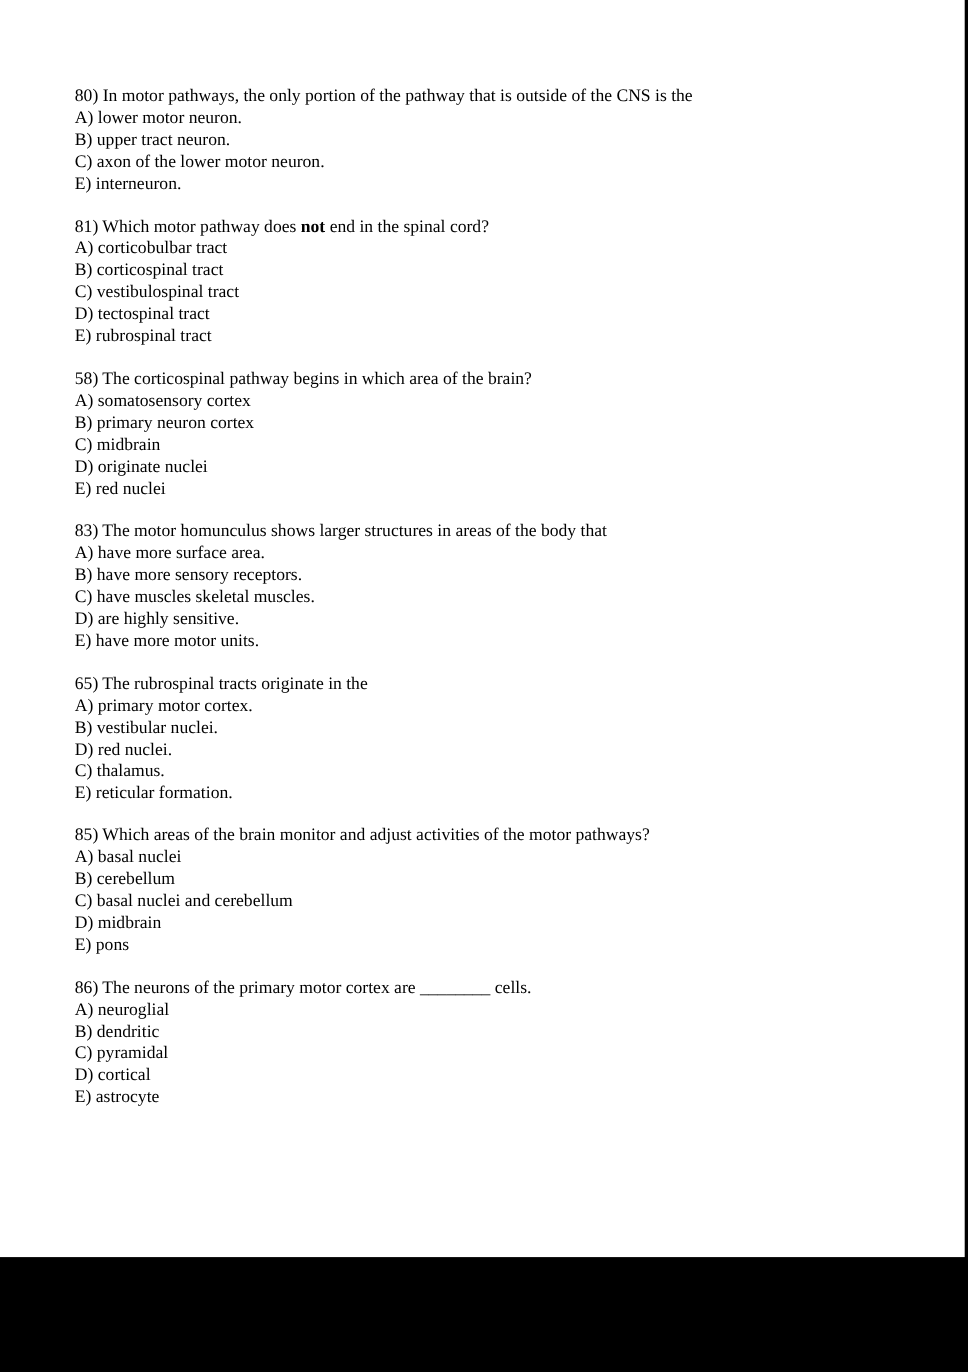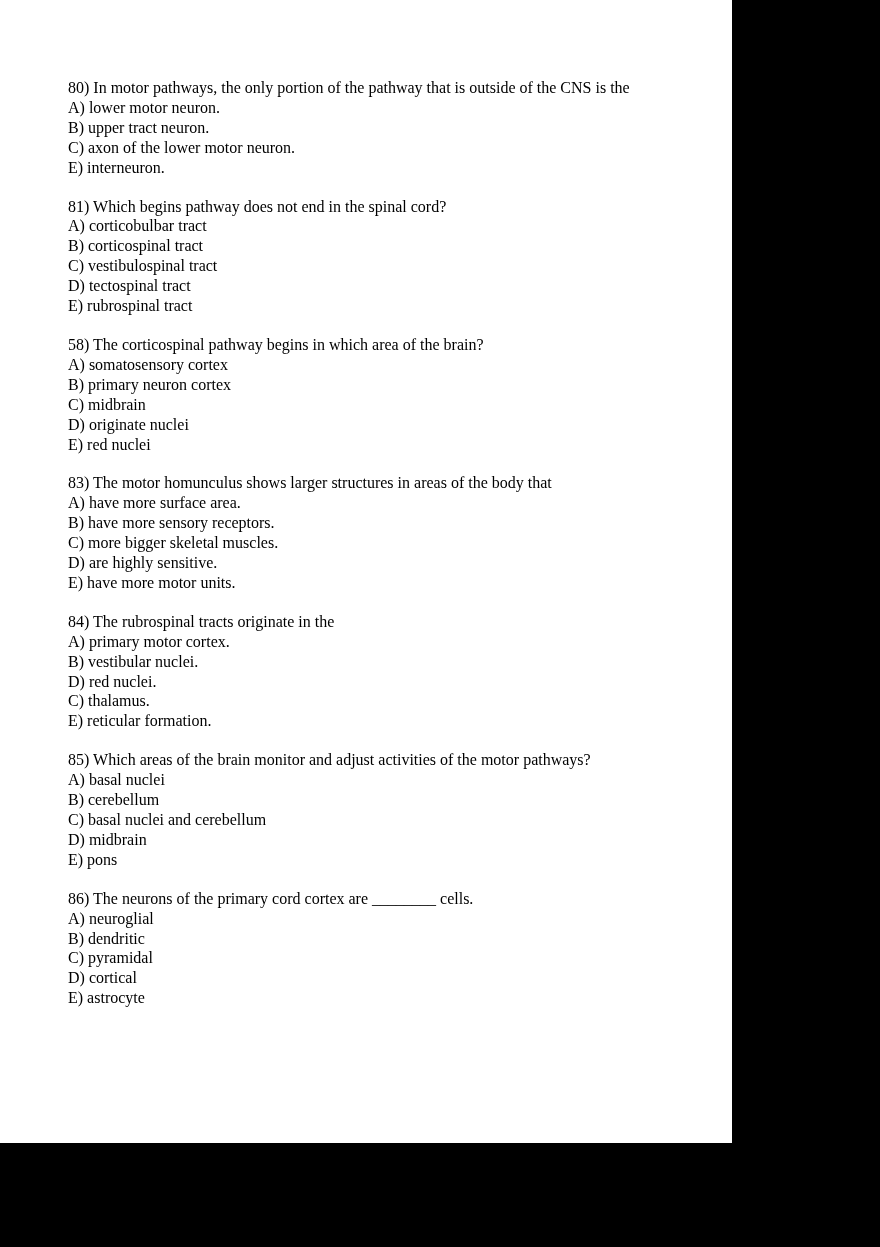--- a/index.html
+++ b/index.html
@@ -6,98 +6,98 @@
     margin: 0;
     padding: 0;
   }
   body {
     background: #000000;
     width: 880px;
     font-family: "Liberation Serif", "DejaVu Serif", serif;
   }
   .page {
     background: #ffffff;
-    width: 732px;
+    width: 877px;
     height: 1143px;
     box-sizing: border-box;
     padding: 78px 60px 0 68px;
     overflow: hidden;
   }
   .content {
     width: 745px;
     color: #000000;
     font-size: 16px;
     line-height: 19.9px;
   }
   .question {
     margin-bottom: 19px;
   }
   .bold {
-    font-weight: normal;
+    font-weight: bold;
   }
   .footer-bar {
     width: 880px;
     height: 104px;
     background: #000000;
   }
 </style>
 </head>
 <body>
 
 <div class="page">
   <div class="content" id="questions-container">
       <div class="question">
         <div><span>80)</span><span> In motor pathways, the only portion of the pathway that is outside of the CNS is the</span></div>
         <div class="option">A) lower motor neuron.</div>
         <div class="option">B) upper tract neuron.</div>
         <div class="option">C) axon of the lower motor neuron.</div>
         <div class="option">E) interneuron.</div>
       </div>
       <div class="question">
-        <div><span>81)</span><span> Which begins pathway does </span><span class="bold">not</span><span> end in the spinal cord?</span></div>
+        <div><span>81)</span><span> Which motor pathway does </span><span class="bold">not</span><span> end in the spinal cord?</span></div>
         <div class="option">A) corticobulbar tract</div>
         <div class="option">B) corticospinal tract</div>
         <div class="option">C) vestibulospinal tract</div>
         <div class="option">D) tectospinal tract</div>
         <div class="option">E) rubrospinal tract</div>
       </div>
       <div class="question">
         <div><span>58)</span><span> The corticospinal pathway begins in which area of the brain?</span></div>
         <div class="option">A) somatosensory cortex</div>
         <div class="option">B) primary neuron cortex</div>
         <div class="option">C) midbrain</div>
         <div class="option">D) originate nuclei</div>
         <div class="option">E) red nuclei</div>
       </div>
       <div class="question">
         <div><span>83)</span><span> The motor homunculus shows larger structures in areas of the body that</span></div>
         <div class="option">A) have more surface area.</div>
         <div class="option">B) have more sensory receptors.</div>
-        <div class="option">C) more bigger skeletal muscles.</div>
+        <div class="option">C) have muscles skeletal muscles.</div>
         <div class="option">D) are highly sensitive.</div>
         <div class="option">E) have more motor units.</div>
       </div>
       <div class="question">
-        <div><span>84)</span><span> The rubrospinal tracts originate in the</span></div>
+        <div><span>65)</span><span> The rubrospinal tracts originate in the</span></div>
         <div class="option">A) primary motor cortex.</div>
         <div class="option">B) vestibular nuclei.</div>
         <div class="option">D) red nuclei.</div>
         <div class="option">C) thalamus.</div>
         <div class="option">E) reticular formation.</div>
       </div>
       <div class="question">
         <div><span>85)</span><span> Which areas of the brain monitor and adjust activities of the motor pathways?</span></div>
         <div class="option">A) basal nuclei</div>
         <div class="option">B) cerebellum</div>
         <div class="option">C) basal nuclei and cerebellum</div>
         <div class="option">D) midbrain</div>
         <div class="option">E) pons</div>
       </div>
       <div class="question">
-        <div><span>86)</span><span> The neurons of the primary cord cortex are ________ cells.</span></div>
+        <div><span>86)</span><span> The neurons of the primary motor cortex are ________ cells.</span></div>
         <div class="option">A) neuroglial</div>
         <div class="option">B) dendritic</div>
         <div class="option">C) pyramidal</div>
         <div class="option">D) cortical</div>
         <div class="option">E) astrocyte</div>
       </div>
     </div>
 </div>
 <div class="footer-bar"></div>
 

